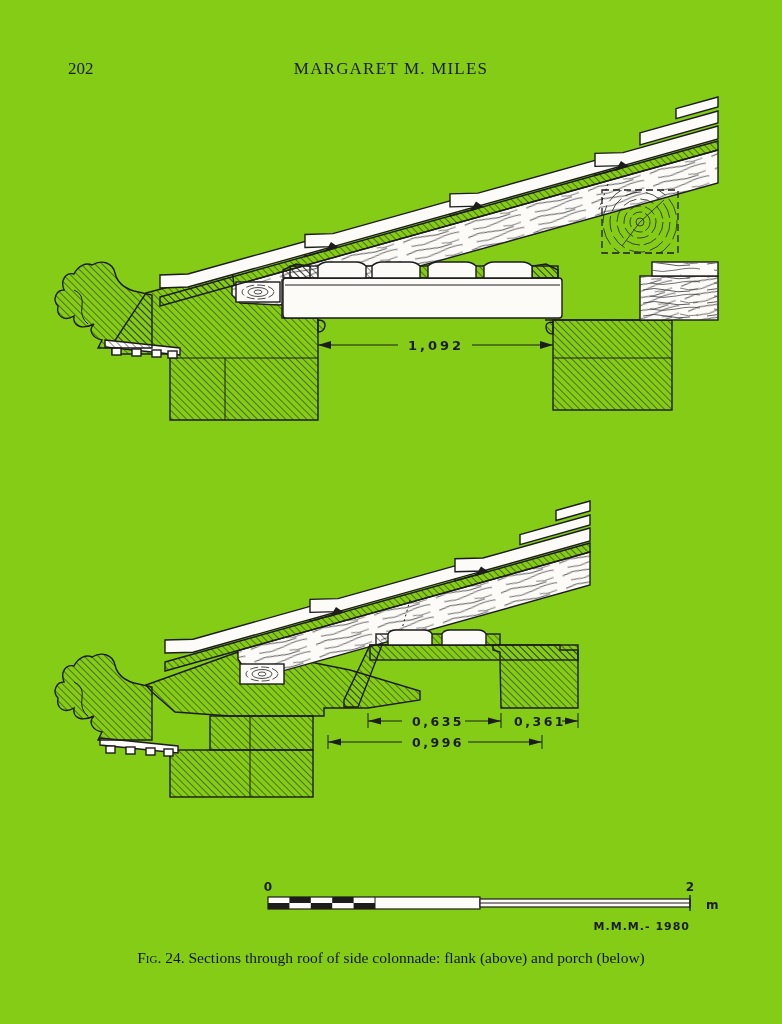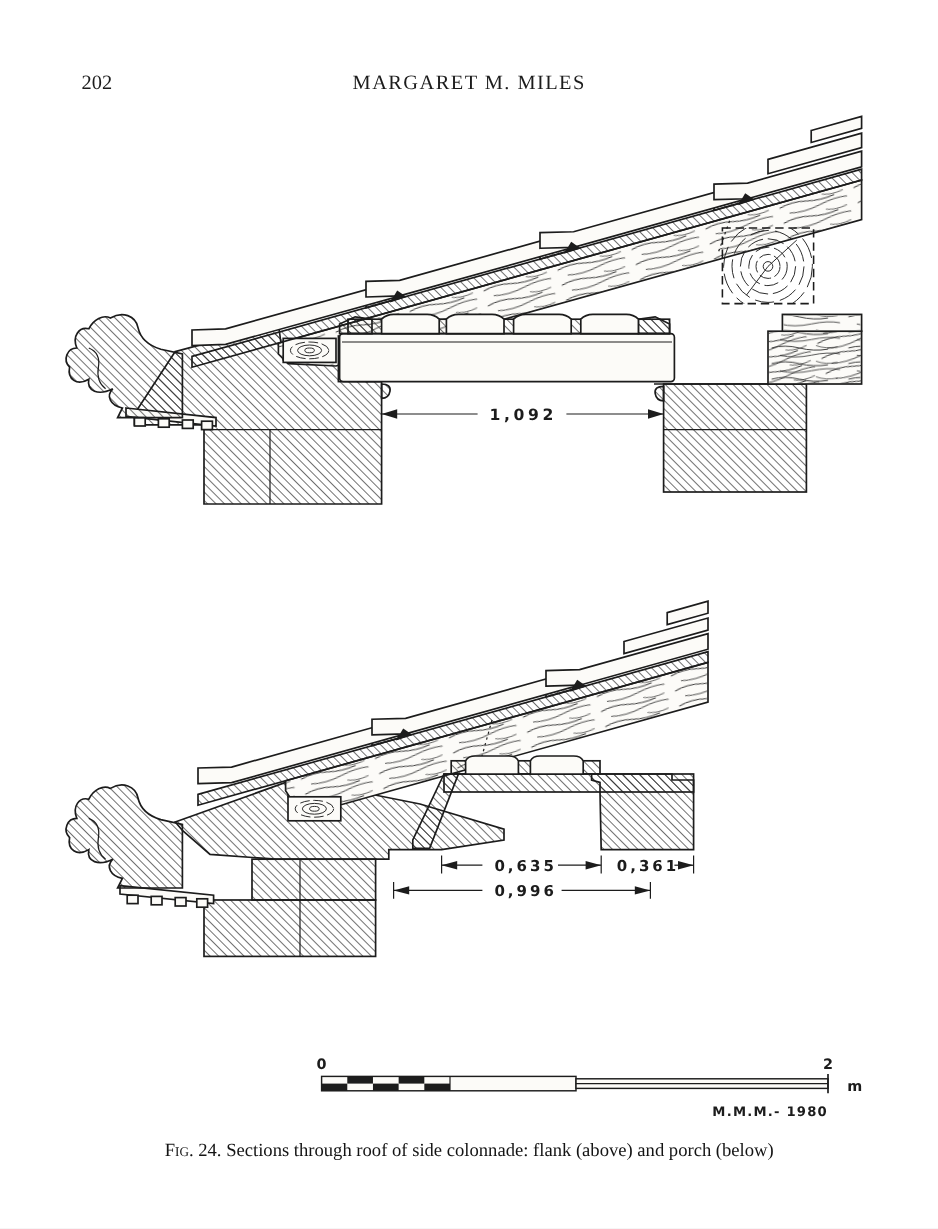--- a/index.html
+++ b/index.html
@@ -1,16 +1,16 @@
 <!DOCTYPE html>
 <html><head>
 <meta charset="utf-8">
 <style>
   html,body{margin:0;padding:0;background:#e8e8e6;}
-  #page{position:relative;width:782px;height:1024px;margin:0 auto;background:#ffffff;overflow:hidden;
+  #page{position:relative;width:782px;height:1024px;margin:0 auto;background:#84cc16;overflow:hidden;
         font-family:"Liberation Serif", serif;}
   svg{display:block;}
   .ink{stroke:#1c1c1c;fill:none;stroke-width:1.4;}
   .thin{stroke:#1c1c1c;fill:none;stroke-width:1;}
   .hatch{fill:url(#h);stroke:#1c1c1c;stroke-width:1.4;}
   .white{fill:#fcfbf8;stroke:#1c1c1c;stroke-width:1.4;}
   .wood{fill:url(#wg);}
   .woodr{fill:url(#wgr);}
   .dim{font-family:"DejaVu Sans",sans-serif;font-weight:bold;font-size:13px;fill:#1c1c1c;letter-spacing:3px;}
   .dimsm{font-family:"DejaVu Sans",sans-serif;font-weight:bold;font-size:12.5px;fill:#1c1c1c;letter-spacing:2.5px;}

